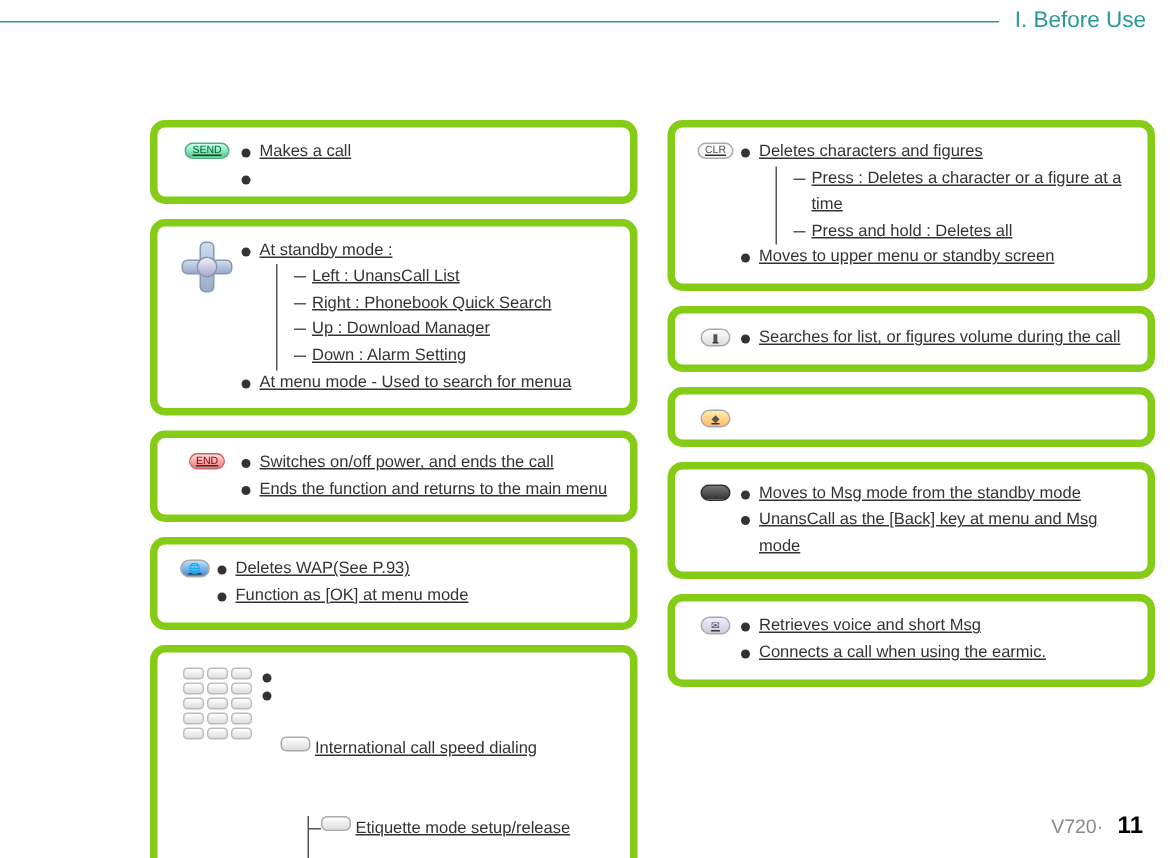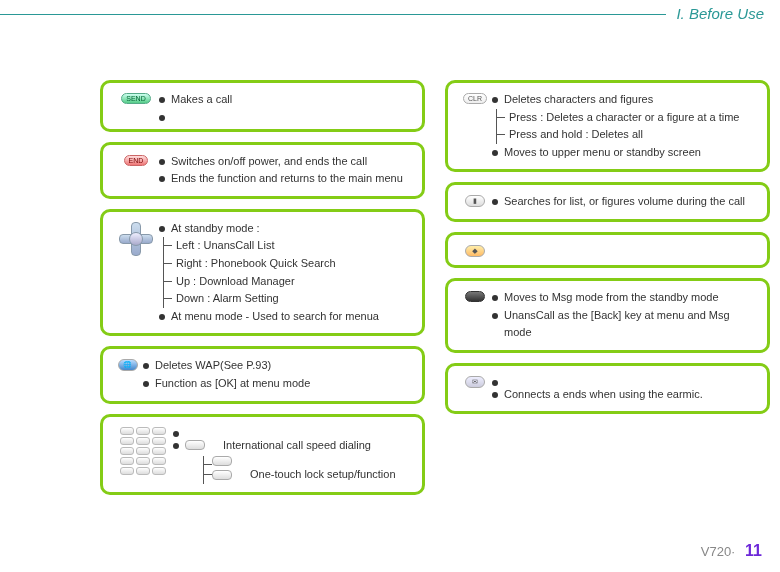--- a/index.html
+++ b/index.html
@@ -29,39 +29,39 @@
     border-radius: 50%;
     background: #2a9896;
   }
   .header-title {
     position: absolute;
     top: 5px;
     right: 10px;
     background: #fff;
     padding: 0 6px 0 10px;
     font-size: 15px;
-    font-style: italic;
     color: #2a9896;
     z-index: 1;
   }
   .columns {
     position: absolute;
     top: 80px;
     left: 100px;
     right: 10px;
     display: flex;
     gap: 20px;
   }
   .col { flex: 1; }
   .card {
-    border: 3px solid #84cc16;
+    border: 5px solid #84cc16;
     border-radius: 10px;
     margin-bottom: 10px;
     padding: 8px 10px 8px 10px;
     position: relative;
+    text-decoration: underline;
   }
   .card-row {
     display: flex;
     align-items: flex-start;
   }
   .icon-slot {
     width: 46px;
     flex-shrink: 0;
     display: flex;
     align-items: flex-start;
@@ -74,37 +74,37 @@
   }
   .bullet-line { display: flex; align-items: flex-start; }
   .bullet {
     width: 6px; height: 6px; border-radius: 50%;
     background: #333;
     margin: 6px 6px 0 0;
     flex-shrink: 0;
   }
   .bracket {
     border-left: 1px solid #555;
-    margin-left: 4px;
-    padding-left: 8px;
+    margin-left: 23px;
+    padding-left: 19px;
   }
   .bracket .branch {
     position: relative;
     padding-left: 4px;
   }
   .bracket .branch::before {
     content: "";
     position: absolute;
     left: -8px;
     top: 8px;
     width: 8px;
     height: 1px;
     background: #555;
   }
-  .inline-with-icon { display: flex; align-items: center; gap: 18px; }
+  .inline-with-icon { display: flex; align-items: flex-start; gap: 3px; margin-top: 36px; }
   
   .key {
     display: inline-block;
     border: 1px solid #aaa;
     border-radius: 6px;
     background: linear-gradient(#fff,#ddd);
     font-size: 7px;
     padding: 1px 4px;
     min-width: 20px;
     text-align: center;
@@ -152,21 +152,21 @@
   .bracket2 .branch::before {
     content:""; position:absolute; left:-8px; top:8px; width:8px; height:1px; background:#555;
   }
   .footer {
     position: absolute;
     bottom: 12px;
     right: 18px;
     font-size: 13px;
     color: #888;
   }
-  .footer .pn { color:#6d28d9; font-weight:bold; font-size:16px; margin-left:6px; }
+  .footer .pn { color:#000000; font-weight:bold; font-size:16px; margin-left:6px; }
   .mini-icon {
     display:inline-block; width:20px; height:10px;
     border:1px solid #aaa; border-radius:4px;
     background: linear-gradient(#fff,#ddd);
   }
   .split-key { display:flex; gap:1px; }
   .split-key span { width:14px; height:10px; border:1px solid #aaa; border-radius:3px; background:linear-gradient(#fff,#eee); }
 </style>
 </head>
 <body>
@@ -192,38 +192,20 @@
           <div class="bullet-line">
               <div class="bullet"></div>
             </div>
         </div>
       </div>
     </div>
 
     <div class="card">
       <div class="card-row">
         <div class="icon-slot">
-            <span class="key red">END</span>
-          </div>
-        <div class="content">
-          <div class="bullet-line">
-              <div class="bullet"></div>
-              <span>Switches on/off power, and ends the call</span>
-            </div>
-          <div class="bullet-line">
-              <div class="bullet"></div>
-              <span>Ends the function and returns to the main menu</span>
-            </div>
-        </div>
-      </div>
-    </div>
-
-    <div class="card">
-      <div class="card-row">
-        <div class="icon-slot">
           <div class="dpad">
             <div class="arm h"></div>
               <div class="arm v"></div>
               <div class="center"></div>
           </div>
         </div>
         <div class="content">
           <div class="bullet-line">
               <div class="bullet"></div>
               <span>At standby mode :</span>
@@ -237,20 +219,38 @@
           <div class="bullet-line">
               <div class="bullet"></div>
               <span>At menu mode - Used to search for menua</span>
             </div>
         </div>
       </div>
     </div>
 
     <div class="card">
       <div class="card-row">
+        <div class="icon-slot">
+            <span class="key red">END</span>
+          </div>
+        <div class="content">
+          <div class="bullet-line">
+              <div class="bullet"></div>
+              <span>Switches on/off power, and ends the call</span>
+            </div>
+          <div class="bullet-line">
+              <div class="bullet"></div>
+              <span>Ends the function and returns to the main menu</span>
+            </div>
+        </div>
+      </div>
+    </div>
+
+    <div class="card">
+      <div class="card-row">
         <div class="icon-slot" style="width:30px;">
             <span class="key globe">🌐</span>
           </div>
         <div class="content">
           <div class="bullet-line">
               <div class="bullet"></div>
               <span>Deletes WAP(See P.93)</span>
             </div>
           <div class="bullet-line">
               <div class="bullet"></div>
@@ -288,20 +288,21 @@
           <div class="bullet-line">
               <div class="bullet"></div>
             <span class="inline-with-icon">
               <span class="mini-icon"></span>
               <span>International call speed dialing</span>
             </span>
           </div>
           <div class="bracket2">
             <div class="branch inline-with-icon">
               <span class="mini-icon"></span>
+              <span>Etiquette mode setup/release</span>
             </div>
             <div class="branch inline-with-icon">
               <span class="mini-icon"></span>
               <span>One-touch lock setup/function</span>
             </div>
           </div>
         </div>
       </div>
     </div>
 
@@ -372,24 +373,25 @@
     </div>
 
     <div class="card">
       <div class="card-row">
         <div class="icon-slot" style="width:34px;">
             <span class="key envelope">✉</span>
           </div>
         <div class="content">
           <div class="bullet-line">
               <div class="bullet"></div>
-            </div>
-          <div class="bullet-line">
-              <div class="bullet"></div>
-              <span>Connects a ends when using the earmic.</span>
+              <span>Retrieves voice and short Msg</span>
+            </div>
+          <div class="bullet-line">
+              <div class="bullet"></div>
+              <span>Connects a call when using the earmic.</span>
             </div>
         </div>
       </div>
     </div>
 
   </div>
 </div>
 
 <div class="footer">
   <span>V720·</span>

